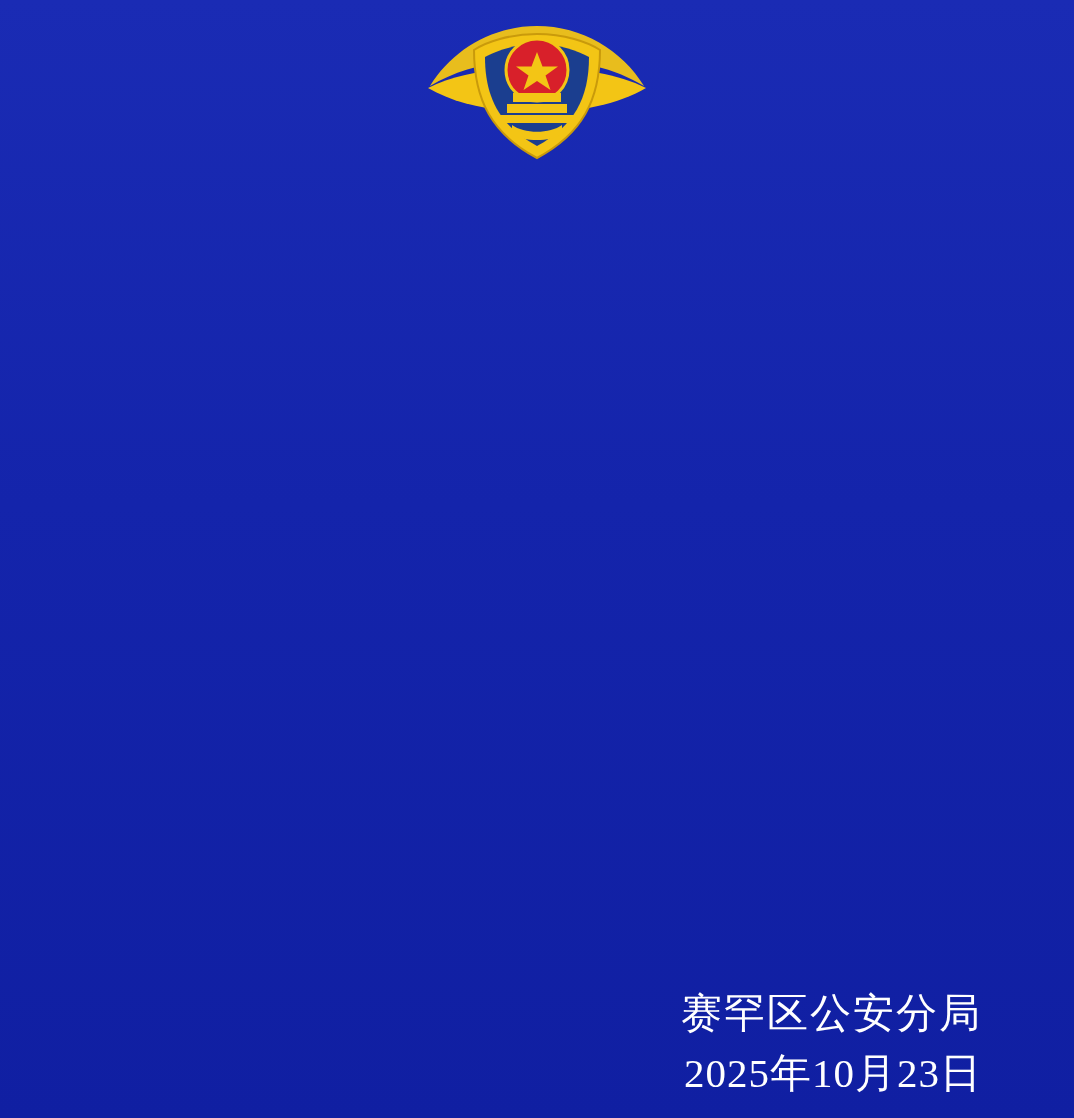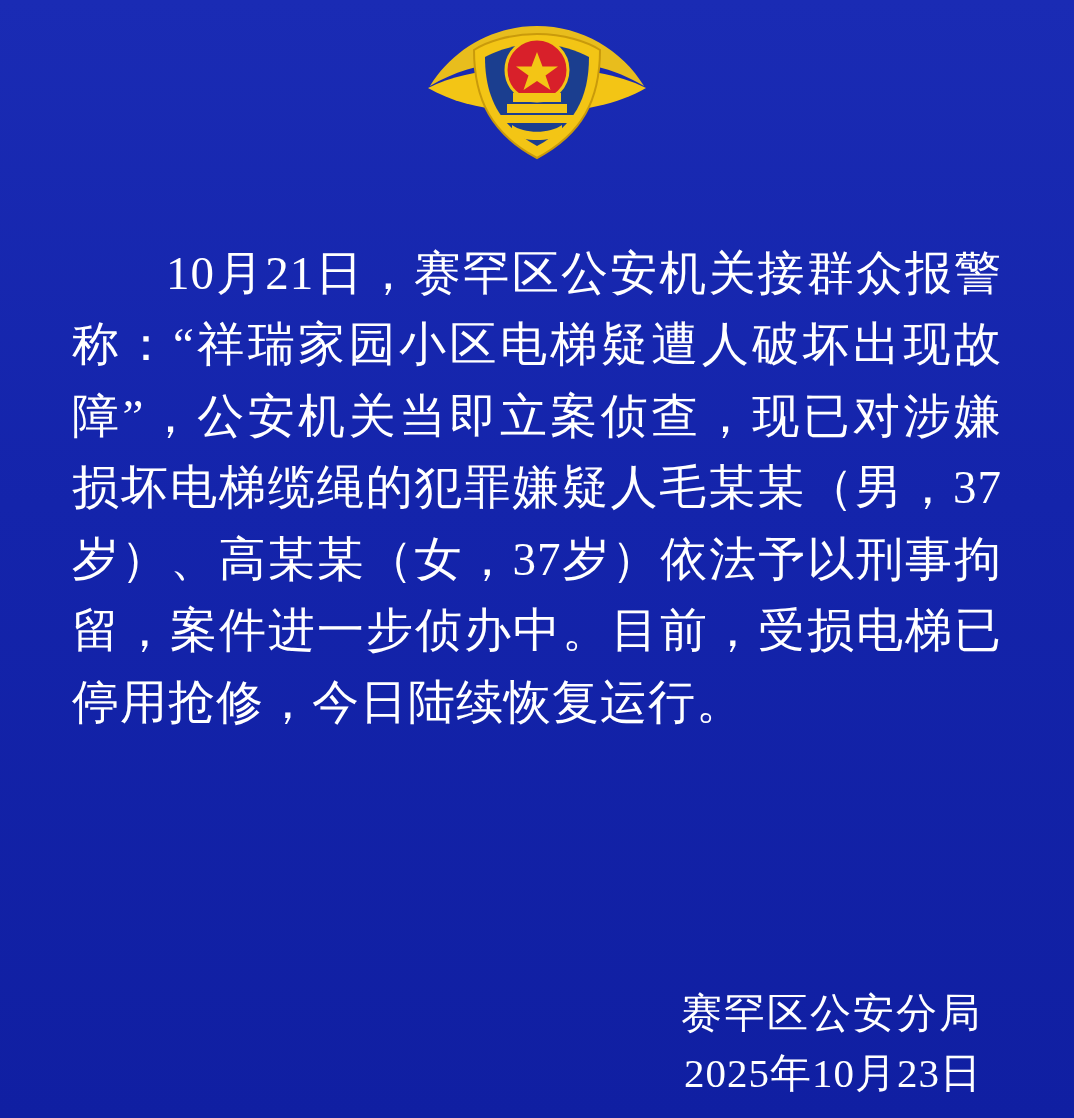--- a/index.html
+++ b/index.html
@@ -109,20 +109,19 @@
 
       <rect x="95" y="96" width="60" height="9" fill="#f3c515"></rect>
       <rect x="101" y="85" width="48" height="9" fill="#f3c515"></rect>
       <rect x="88" y="107" width="74" height="8" fill="#f3c515"></rect>
 
       <path d="M100 117 C 112 126, 138 126, 150 117 L 150 126 C 138 134, 112 134, 100 126 Z" fill="#f3c515"></path>
     </svg>
   </div>
 
 
-  <p class="body-text">10月21日，赛罕区公安机关接群众报警称：“祥瑞家园小区电梯疑遭人破坏出现故障”，公安机关当即立案侦查，现已对涉嫌损坏电梯缆绳的犯罪嫌疑人毛某某（男，37岁）、高某某（女，37岁）依法予以刑事拘留，案件进一步侦办中。目前，受损电梯已停用抢修，今日陆续恢复运行。</p>
 
   <div class="signature">
     <div class="unit">赛罕区公安分局</div>
     <div class="date">2025年10月23日</div>
   </div>
 
 </div>
 
 </body></html>

